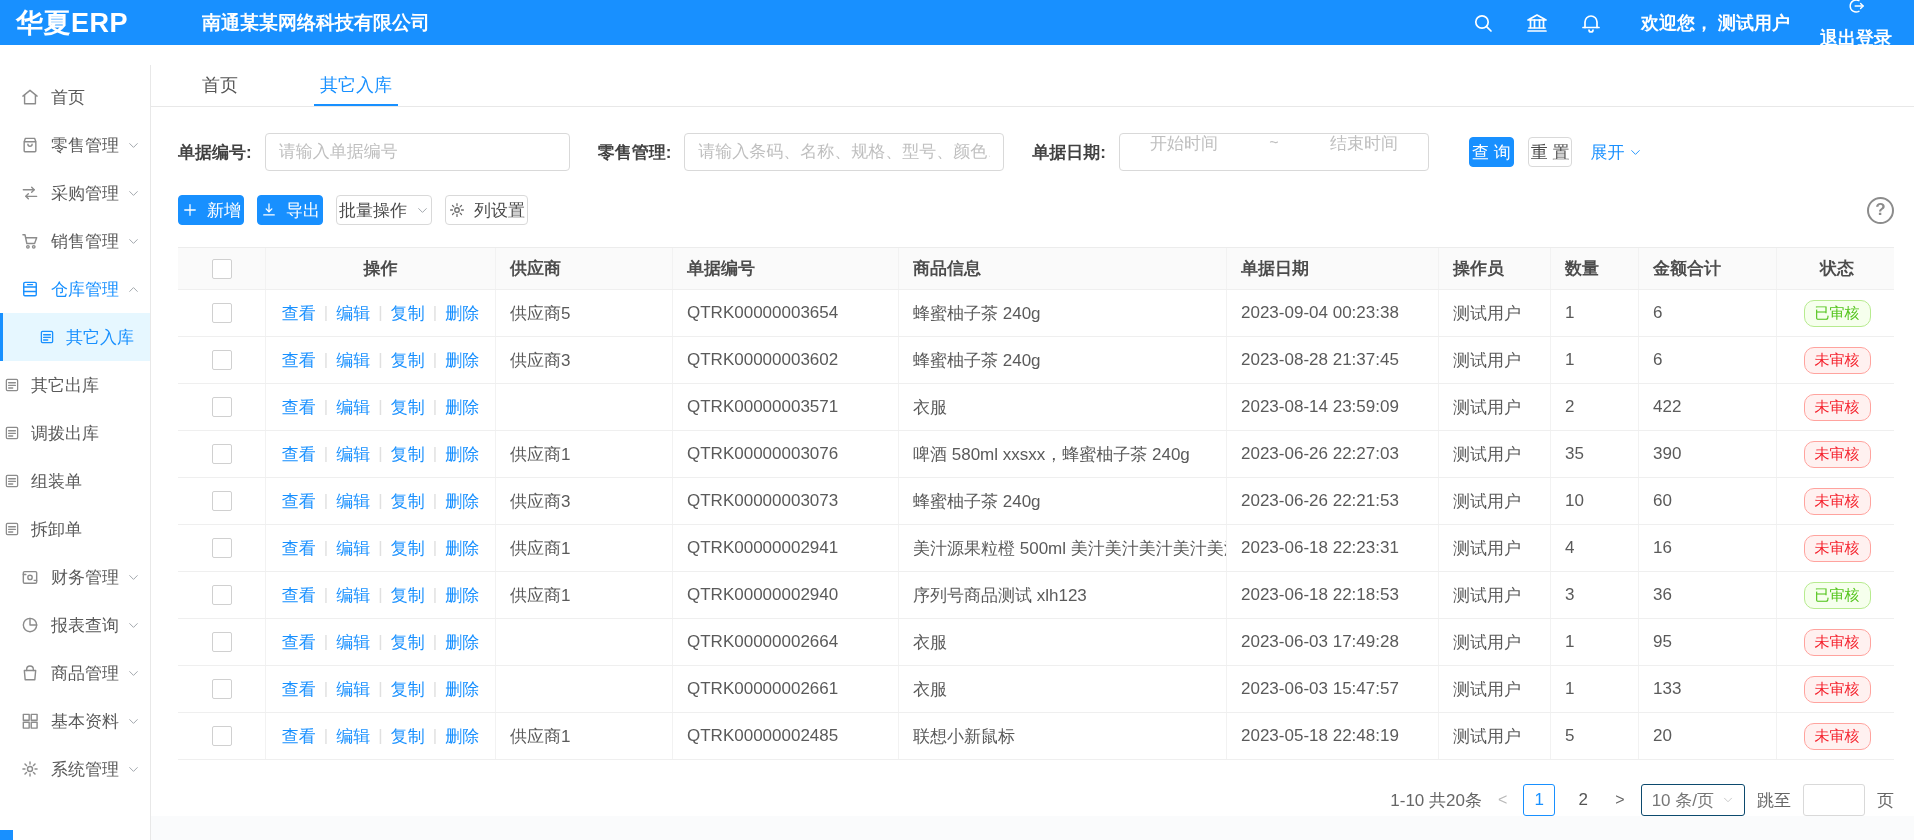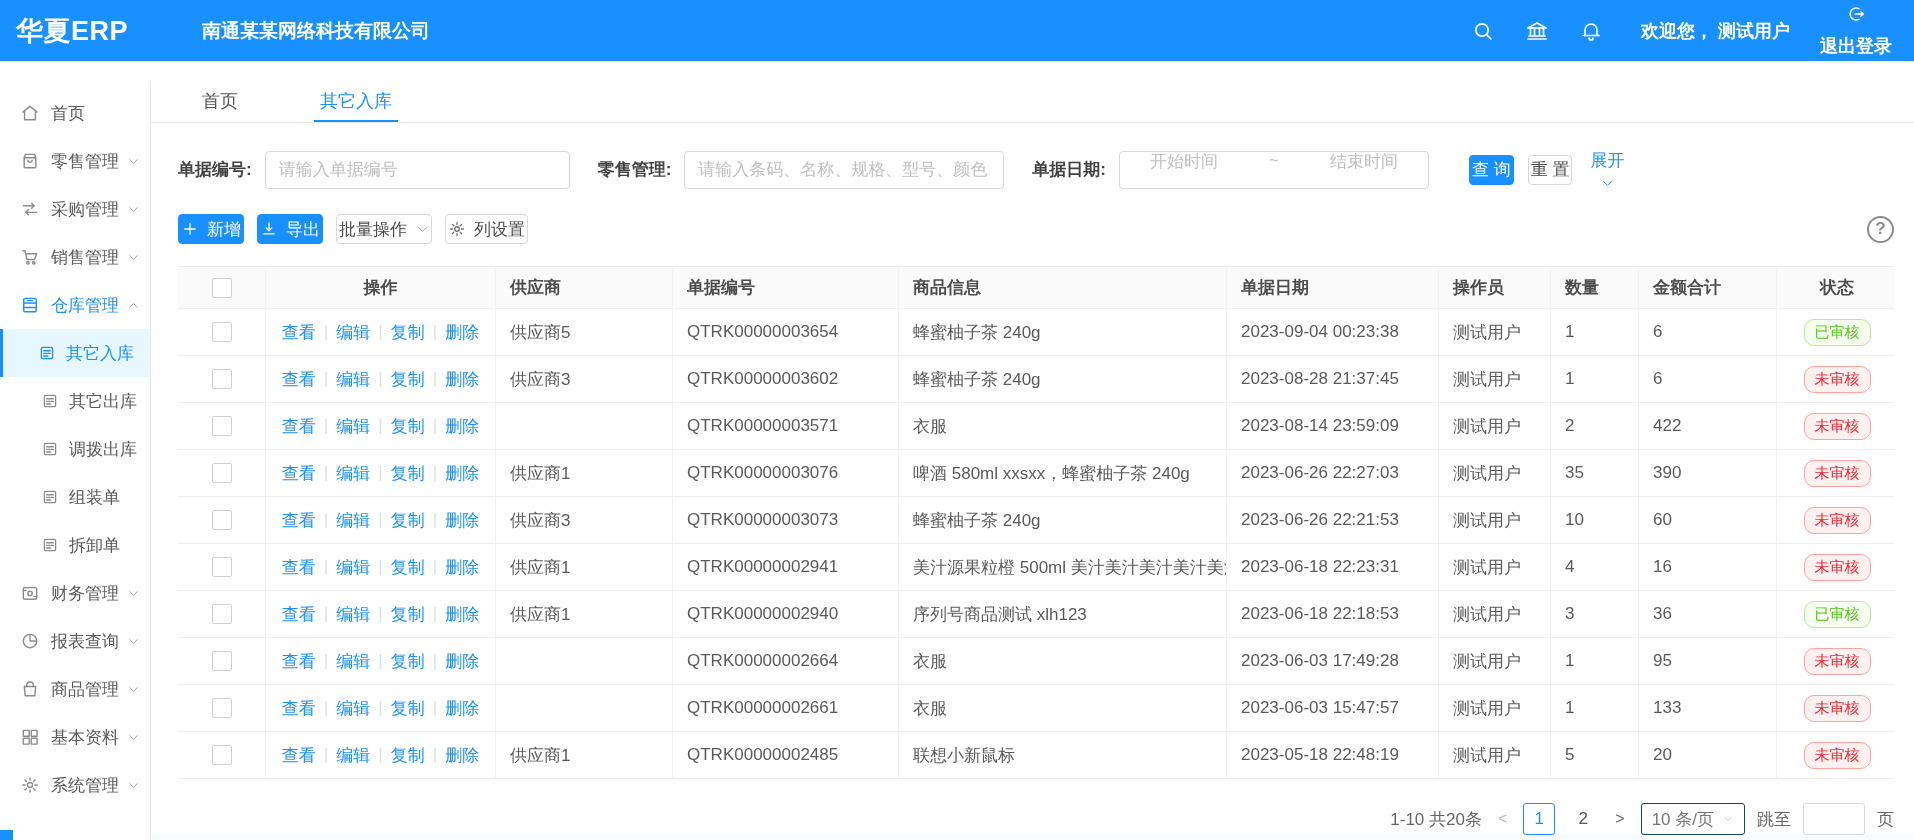--- a/index.html
+++ b/index.html
@@ -1,41 +1,41 @@
 <!DOCTYPE html>
 <html><head>
 <meta charset="utf-8">
 <style>
   * { margin:0; padding:0; box-sizing:border-box; }
   html,body { width:1914px; height:840px; overflow:hidden;
     font-family:"Liberation Sans","DejaVu Sans",sans-serif; background:#fff; color:#333; }
   .ic { fill:none; stroke:currentColor; stroke-width:1.7; stroke-linecap:round; stroke-linejoin:round; display:block; }
 
   
-  .topbar { height:61px; background:#1890ff; display:flex; align-items:center; color:#fff; }
+  .topbar { height:45px; background:#1890ff; display:flex; align-items:center; color:#fff; }
   .logo { width:150px; padding-left:16px; font-size:27px; font-weight:bold; letter-spacing:.5px; white-space:nowrap; }
   .logo b { font-weight:900; }
   .company { font-size:19px; margin-left:52px; font-weight:600; }
   .tb-right { margin-left:auto; display:flex; align-items:center; gap:30px; padding-right:22px; }
   .tb-iconbtn { width:24px; height:24px; display:flex; align-items:center; justify-content:center; cursor:pointer; }
   .tb-welcome { font-size:18px; font-weight:600; margin-left:8px; white-space:nowrap; }
   .tb-logout { display:flex; align-items:center; gap:10px; font-size:18px; font-weight:600; cursor:pointer; white-space:nowrap;flex-direction:column; }
 
   
   .main { display:flex; height:795px;margin-top:20px; }
   .sidebar { width:151px; border-right:1px solid #e8e8e8; background:#fff; padding-top:8px; flex:none; }
   .content { flex:1; display:flex; flex-direction:column; background:#fff; min-width:0; }
 
   
   .menu-item { height:48px; display:flex; align-items:center; padding:0 10px 0 20px; color:#595959; font-size:17px; cursor:pointer; position:relative; }
   .menu-item .mi-ic { width:20px; height:20px; margin-right:11px; color:#8c8c8c; flex:none; }
   .menu-item .chev { margin-left:auto; color:#9aa0a6; width:13px; height:13px; }
   .menu-item.parent-active { color:#1890ff; }
   .menu-item.parent-active .mi-ic { color:#1890ff; }
-  .sub-item { height:48px; display:flex; align-items:center; padding-left:38px; color:#595959; font-size:17px; cursor:pointer; border-left:3px solid transparent; }
+  .sub-item { height:48px; display:flex; align-items:center; color:#595959; font-size:17px; cursor:pointer; border-left:3px solid transparent; }
   .sub-item .mi-ic { width:18px; height:18px; margin-right:10px; color:#8c8c8c; flex:none; }
   .sub-item.active { background:#e6f7ff; color:#1890ff; border-left-color:#1890ff; padding-left:35px; }
   .sub-item.active .mi-ic { color:#1890ff; }
 
   
   .tabbar { height:42px; border-bottom:1px solid #e8e8e8; display:flex; align-items:stretch; padding-left:45px; flex:none; }
   .tab { display:flex; align-items:center; padding:0 6px; margin-right:70px; font-size:18px; color:#555; cursor:pointer; border-bottom:2px solid transparent; }
   .tab.active { color:#1890ff; border-bottom-color:#1890ff; }
 
   
@@ -43,21 +43,21 @@
   .f-label { font-size:17px; color:#424242; font-weight:600; white-space:nowrap; margin-right:13px; }
   .f-input { height:38px; border:1px solid #d9d9d9; border-radius:4px; font-size:17px; padding:0 13px; color:#333; outline:none; font-family:inherit; }
   .f-input::placeholder { color:#bfbfbf; }
   .gap28 { width:28px; flex:none; }
   .range-box { height:38px; width:310px; border:1px solid #d9d9d9; border-radius:4px; display:flex; align-items:flex-start; }
   .range-box input { border:none; outline:none; width:128px; text-align:center; font-size:17px; color:#333; background:transparent; font-family:inherit; }
   .range-box input::placeholder { color:#bfbfbf; }
   .range-sep { color:#bfbfbf; font-size:16px; flex:1; text-align:center; }
   .btn { height:30px; border-radius:4px; font-size:17px; display:inline-flex; align-items:center; justify-content:center; padding:0 2px; cursor:pointer; border:1px solid #d9d9d9; background:#fff; color:#4a4a4a; white-space:nowrap; font-family:inherit; }
   .btn.primary { background:#1890ff; border-color:#1890ff; color:#fff; }
-  .link-expand { color:#1890ff; font-size:17px; margin-left:18px; display:inline-flex; align-items:center; gap:5px; cursor:pointer; white-space:nowrap;flex-direction:column; }
+  .link-expand { color:#1890ff; font-size:17px; margin-left:18px; display:inline-flex; align-items:center; gap:5px; cursor:pointer; white-space:nowrap; }
 
   
   .toolbar { display:flex; align-items:center; padding:24px 20px 0 27px; gap:13px; flex:none; }
   .btn .bic { width:18px; height:18px; margin-right:8px; }
   .help-wrap { margin-left:auto; }
   .help-circle { width:27px; height:27px; border:2px solid #8c8c8c; border-radius:50%; color:#8c8c8c; font-size:17px; font-weight:bold; display:flex; align-items:center; justify-content:center; cursor:pointer; }
 
   
   .table { margin:22px 20px 0 27px; border-top:1px solid #ececec; flex:none; }
   .trow { display:grid; grid-template-columns:88px 230px 177px 226px 328px 212px 112px 88px 138px 120px; align-items:center; border-bottom:1px solid #efefef; }

